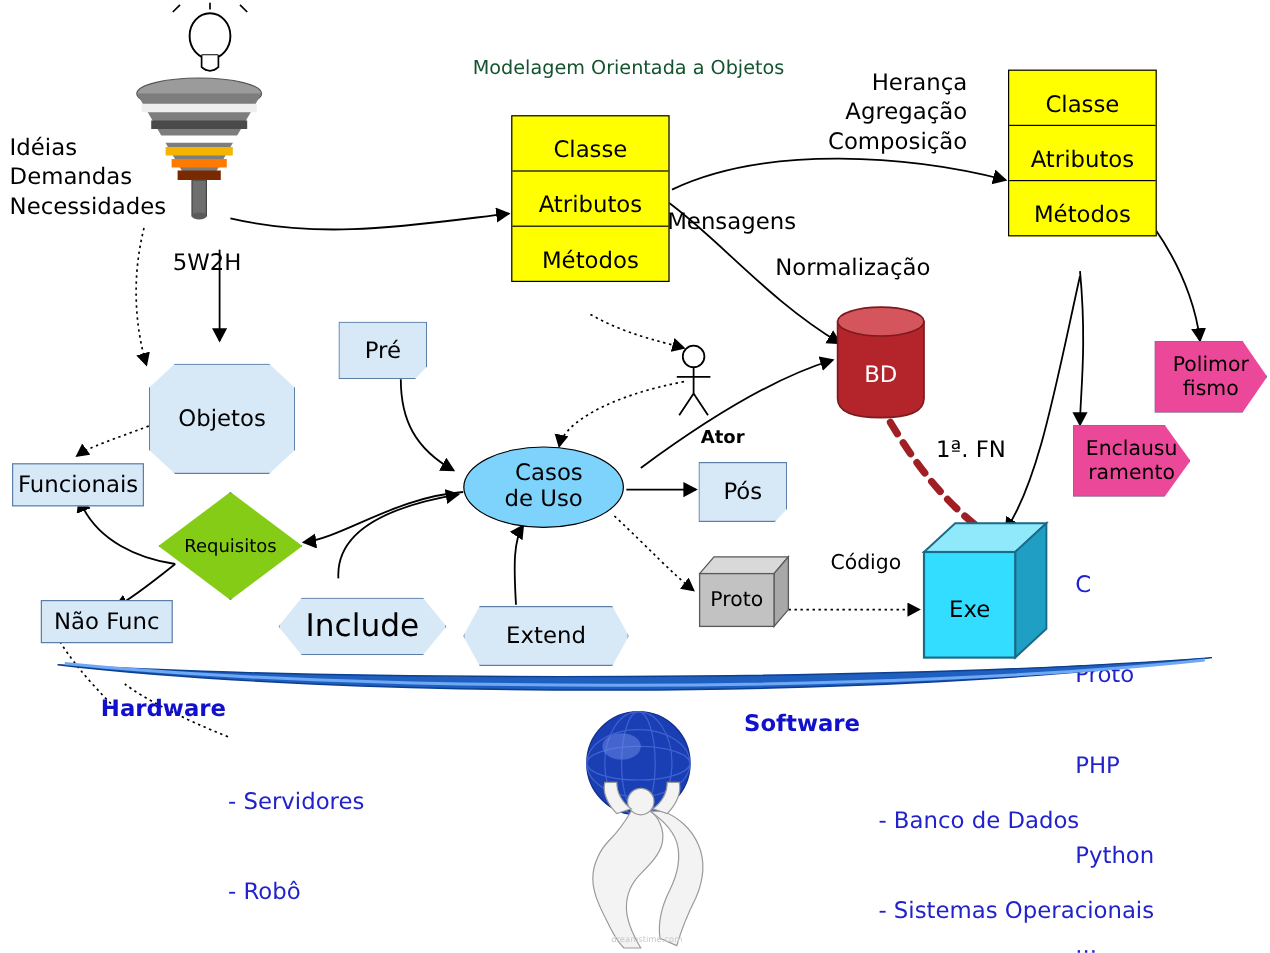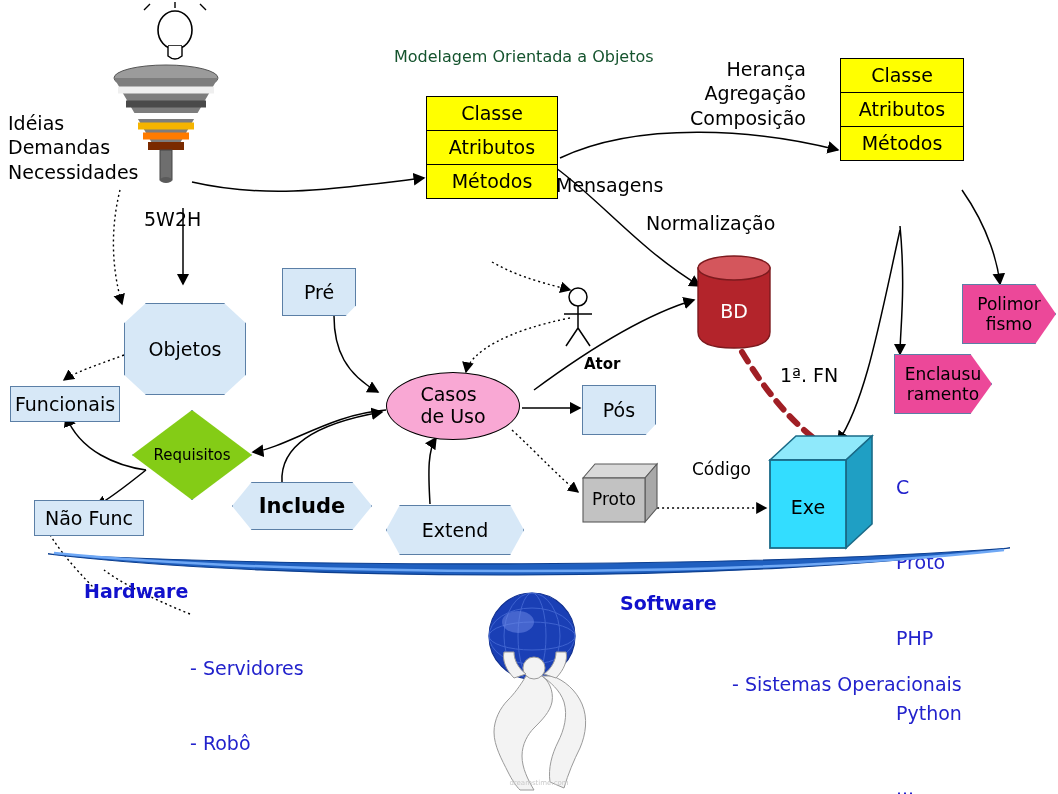--- a/index.html
+++ b/index.html
@@ -3,21 +3,21 @@
 <meta charset="utf-8">
 <style>
   html,body{margin:0;padding:0;}
   body{width:1058px;height:794px;background:#ffffff;font-family:"DejaVu Sans",sans-serif;overflow:hidden;position:relative;}
   #stage{position:absolute;left:0;top:0;width:1058px;height:794px;}
   .abs{position:absolute;}
   svg#wires{position:absolute;left:0;top:0;width:1058px;height:794px;pointer-events:none;}
 
   
   .yellowbox{background:#ffff00;border:1.5px solid #000;color:#000;font-size:19px;text-align:center;}
-  .yellowbox div{border-bottom:1.5px solid #000;padding:5px 0 6px 0;}
+  .yellowbox div{border-bottom:1.5px solid #000;padding:17px 0 6px 0;}
   .yellowbox div:last-child{border-bottom:none;}
 
   .bluebox{background:#d7e8f7;border:1.4px solid #5b7fa6;color:#000;font-size:19px;
            display:flex;align-items:center;justify-content:center;text-align:center;}
   .bluepoly{background:#d7e8f7;border:1.4px solid #5b7fa6;color:#000;font-size:17px;
            display:flex;align-items:center;justify-content:center;text-align:center;}
 
   .label{color:#000;font-size:19px;white-space:pre;line-height:1.28;}
   .labelsm{color:#000;font-size:16px;white-space:pre;}
   .bluetext{color:#2222cc;font-size:19px;white-space:pre;line-height:1.32;}
@@ -32,22 +32,22 @@
          display:flex;align-items:center;justify-content:center;font-size:15px;
          clip-path:polygon(50% 0%,100% 50%,50% 100%,0% 50%);}
 
   .arrowpoly{background:#ec4899;border:1.4px solid #5b7fa6;font-size:17px;
          display:flex;align-items:center;justify-content:center;text-align:center;
          clip-path:polygon(0% 0%,78% 0%,100% 50%,78% 100%,0% 100%);}
 
   .notepoly{background:#d7e8f7;border:1.4px solid #5b7fa6;font-size:19px;
          display:flex;align-items:center;justify-content:center;}
 
-  .ellipse{width:132px;height:66px;border-radius:50%;background:#f9a8d4;border:1.5px solid #000;
-         display:flex;align-items:center;justify-content:center;text-align:left;font-size:19px;line-height:1.15;}
+  .ellipse{width:132px;height:66px;border-radius:50%;background:#7dd3fc;border:1.5px solid #000;
+         display:flex;align-items:center;justify-content:center;text-align:right;font-size:19px;line-height:1.15;}
 
   .fnlist{color:#000;font-size:19px;line-height:1.45;white-space:pre;}
 
   .title{font-size:16px;color:#14532d;}
 </style>
 </head>
 <body>
 
 <div id="stage">
 
@@ -182,21 +182,21 @@
 
   <div class="abs ellipse" style="left:386px;top:372px;">
     <span style="white-space:pre;">Casos
 de Uso</span>
   </div>
 
   <div class="abs notepoly" style="left:582px;top:385px;width:72px;height:48px;clip-path:polygon(0% 0%,100% 0%,100% 78%,86% 100%,0% 100%);">
     <span>Pós</span>
   </div>
 
-  <div class="abs bluepoly" style="left:232px;top:482px;width:138px;height:46px;font-size:21px;clip-path:polygon(14% 0%,86% 0%,100% 50%,86% 100%,14% 100%,0% 50%);font-weight:bold;">
+  <div class="abs bluepoly" style="left:232px;top:498px;width:138px;height:46px;font-size:26px;clip-path:polygon(14% 0%,86% 0%,100% 50%,86% 100%,14% 100%,0% 50%);">
     <span>Include</span>
   </div>
 
   <div class="abs bluepoly" style="left:386px;top:505px;width:136px;height:48px;font-size:19px;clip-path:polygon(10% 0%,90% 0%,100% 50%,90% 100%,10% 100%,0% 50%);">
     <span>Extend</span>
   </div>
 
   <div class="abs" style="left:556px;top:286px;">
     <svg width="44" height="68" viewBox="0 0 44 68">
       <circle cx="22" cy="11" r="9" fill="#fff" stroke="#000" stroke-width="1.5"></circle>
@@ -291,20 +291,21 @@
     <div>- Servidores</div>
     <div>- Robô</div>
     
     
     
     
     
   </div>
 
   <div class="abs bluetext" style="left:732px;top:622px;">
+    <div>- Banco de Dados</div>
     <div>- Sistemas Operacionais</div>
     
     
     
     
   </div>
 
 </div>
 
 </body></html>

